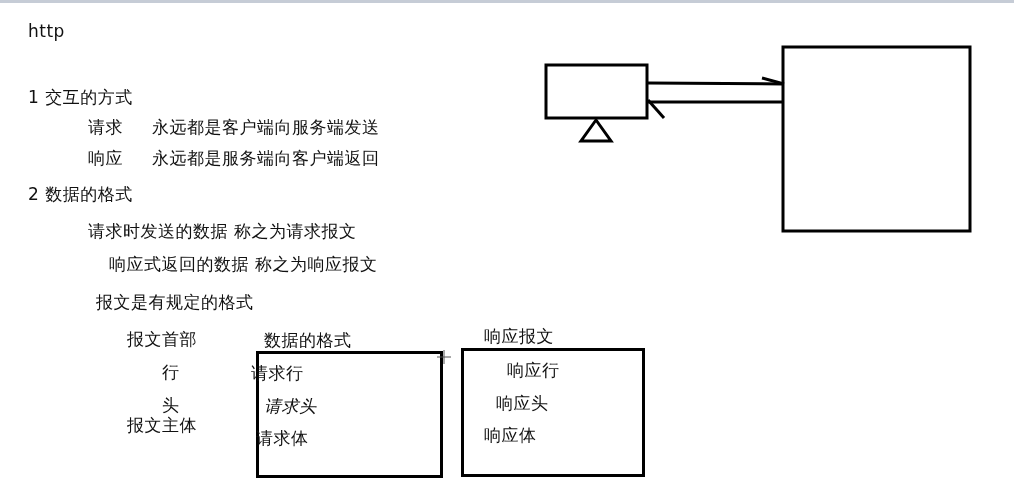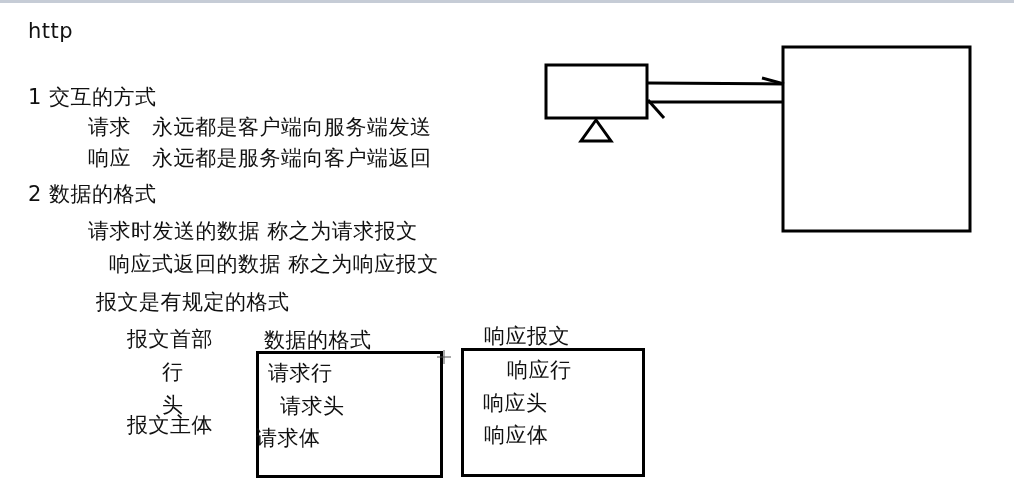--- a/index.html
+++ b/index.html
@@ -3,21 +3,21 @@
   <meta charset="utf-8">
   <style>
     html, body { margin:0; padding:0; }
     body {
       width:1014px; height:500px; position:relative; overflow:hidden;
       background:#ffffff;
       font-family:"DejaVu Sans", "Liberation Sans", sans-serif;
       color:#111;
     }
     .topbar { position:absolute; left:0; top:0; width:1014px; height:3px; background:#c6ccd6; }
-    .t { position:absolute; font-size:21px; line-height:20px; white-space:nowrap; letter-spacing:0.5px; }
+    .t { position:absolute; font-size:17px; line-height:20px; white-space:nowrap; letter-spacing:0.5px; }
     .box { position:absolute; border:3px solid #000; box-sizing:border-box; background:transparent; }
     svg { position:absolute; left:0; top:0; }
   </style>
 </head>
 <body>
 
 <div class="topbar"></div>
 
 <div class="t" style="left:28px;top:21px;">http</div>
 
@@ -32,28 +32,28 @@
 <div class="t" style="left:88px;top:254px;padding-left:21px;">响应式返回的数据 称之为响应报文</div>
 <div class="t" style="left:87px;top:292px;margin-left:9px;">报文是有规定的格式</div>
 
 <div class="t" style="left:127px;top:329px;">报文首部</div>
 <div class="t" style="left:162px;top:362px;">行</div>
 <div class="t" style="left:162px;top:395px;">头</div>
 <div class="t" style="left:127px;top:415px;">报文主体</div>
 
 <div class="t" style="left:264px;top:330px;">数据的格式</div>
 <div class="box" style="left:256px;top:351px;width:187px;height:127px;"></div>
-<div class="t" style="left:268px;top:363px;">请求行</div>
-<div class="t" style="left:280px;top:396px;">请求头</div>
+<div class="t" style="left:251px;top:363px;">请求行</div>
+<div class="t" style="left:264px;top:396px;font-style:italic;">请求头</div>
 <div class="t" style="left:256px;top:428px;">请求体</div>
 
 <div class="t" style="left:484px;top:326px;">响应报文</div>
 <div class="box" style="left:461px;top:348px;width:184px;height:129px;"></div>
 <div class="t" style="left:484px;top:360px;margin-left:23px;">响应行</div>
-<div class="t" style="left:476px;top:393px;padding-left:7px;">响应头</div>
+<div class="t" style="left:489px;top:393px;padding-left:7px;">响应头</div>
 <div class="t" style="left:484px;top:425px;">响应体</div>
 
 <svg width="1014" height="500">
   <g stroke="#555" stroke-width="1">
     <line x1="444" y1="350" x2="444" y2="364"></line>
     <line x1="437" y1="357" x2="451" y2="357"></line>
   </g>
 
   <rect x="546" y="65" width="101" height="53" fill="none" stroke="#000" stroke-width="3"></rect>
   <polygon points="596,120 581,141 611,141" fill="none" stroke="#000" stroke-width="3"></polygon>

